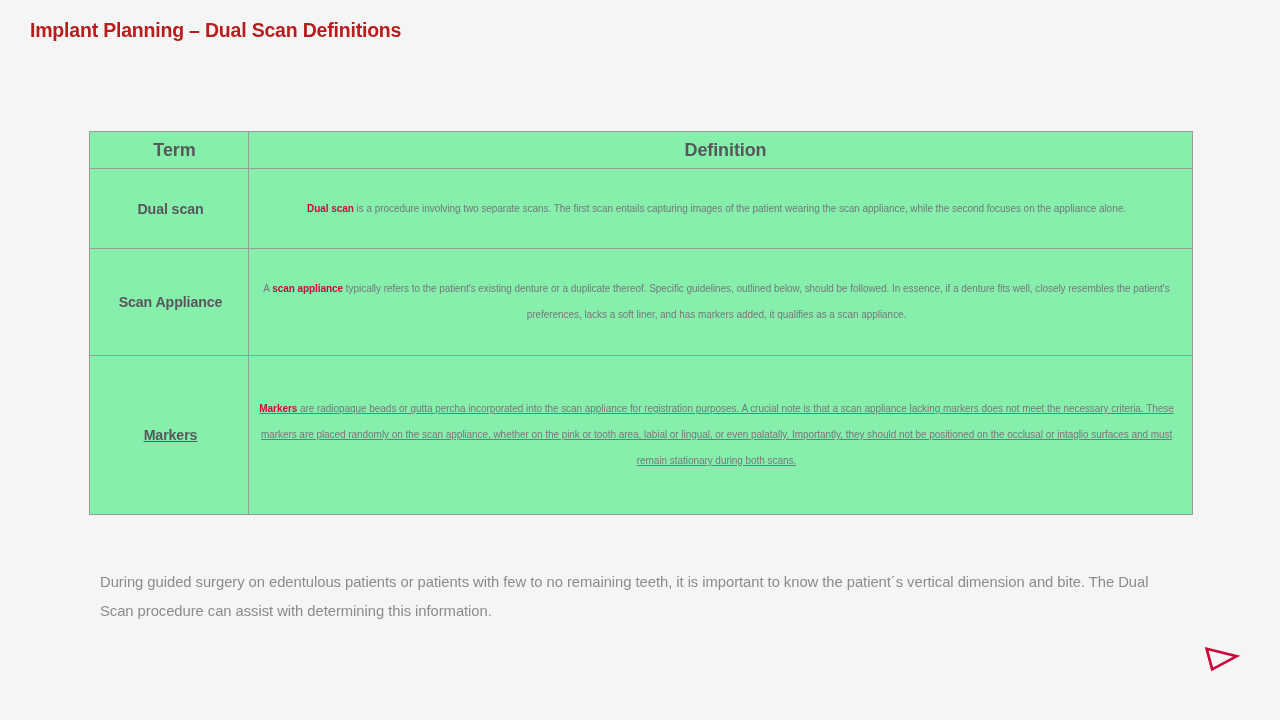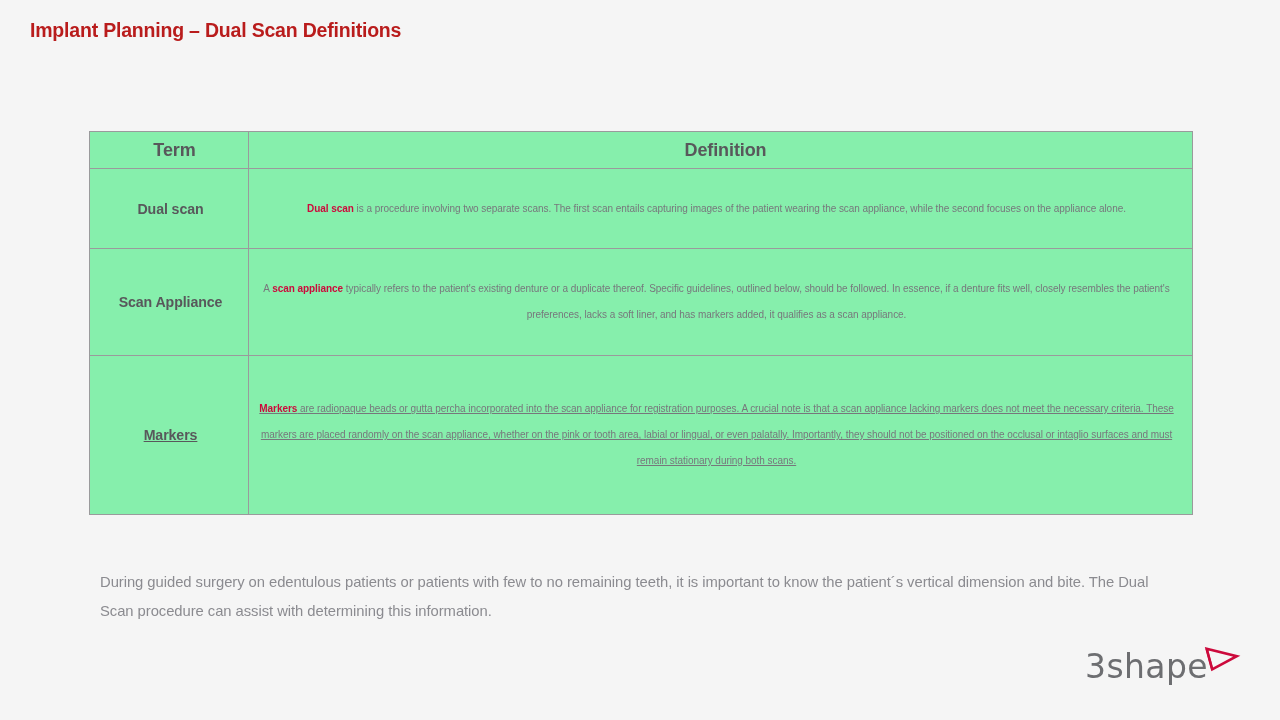--- a/index.html
+++ b/index.html
@@ -150,21 +150,20 @@
       <td class="def-cell">
         <span class="hl">Markers</span><span> are radiopaque beads or gutta percha incorporated into the scan appliance for registration purposes. A crucial note is that a scan appliance lacking markers does not meet the necessary criteria. These markers are placed randomly on the scan appliance, whether on the pink or tooth area, labial or lingual, or even palatally. Importantly, they should not be positioned on the occlusal or intaglio surfaces and must remain stationary during both scans.</span>
       </td>
     </tr>
   </tbody>
 </table>
 
 <div class="footer-note">During guided surgery on edentulous patients or patients with few to no remaining teeth, it is important to know the patient´s vertical dimension and bite. The Dual Scan procedure can assist with determining this information.</div>
 
 <div class="logo">
-  <span class="logo-word">3shape</span>
   <span class="logo-mark">
     <svg width="40" height="32" viewBox="0 0 40 32" xmlns="http://www.w3.org/2000/svg">
       <g transform="rotate(-7 20 16)">
         <path d="M6 4 L35 15 L9 25 Z" fill="none" stroke="#cc0a3c" stroke-width="2.6" stroke-linejoin="miter"></path>
         <path d="M6 4 L9 25" fill="none" stroke="#cc0a3c" stroke-width="2.2"></path>
       </g>
     </svg>
   </span>
 </div>
 

